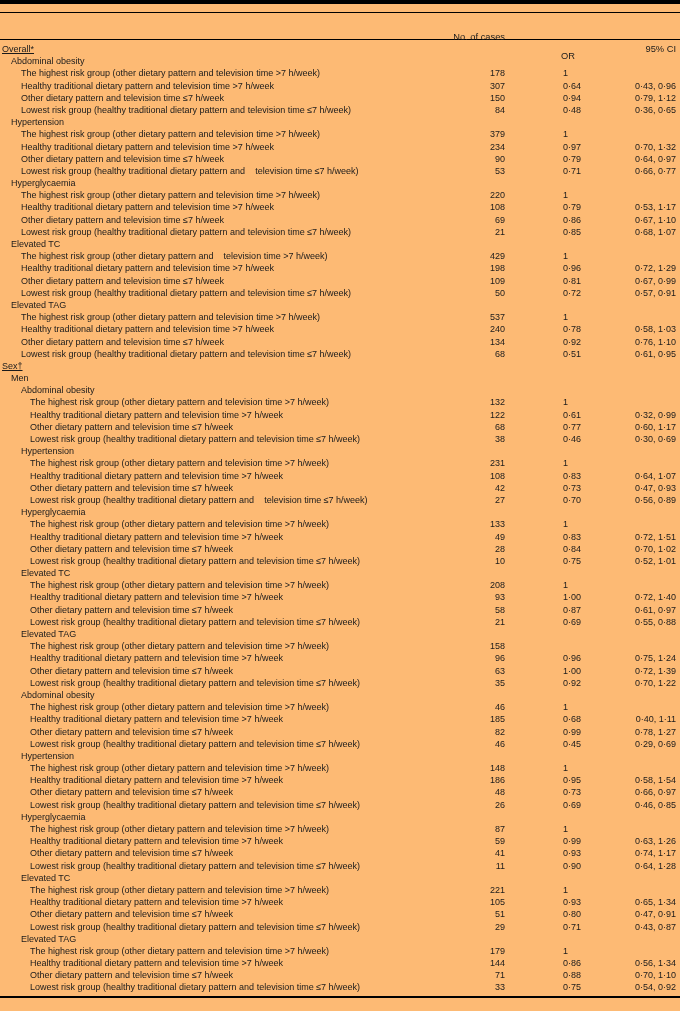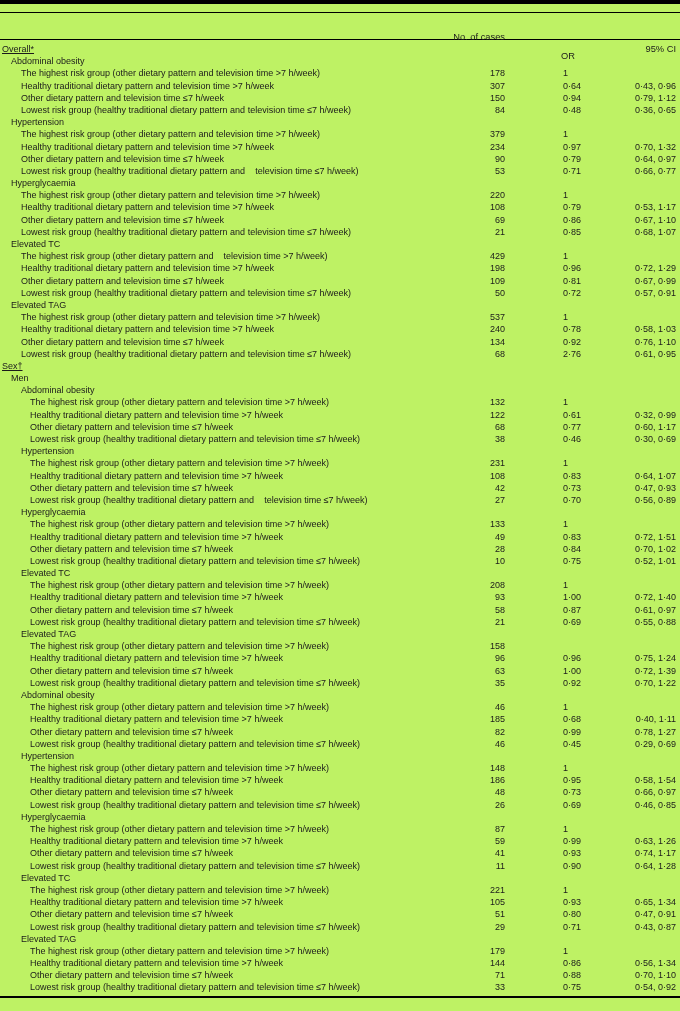--- a/index.html
+++ b/index.html
@@ -1,17 +1,17 @@
 <!DOCTYPE html>
 <html><head>
 <meta charset="utf-8">
 <style>
   html,body{margin:0;padding:0;background:#fff;}
   .page{
-    width:680px;height:1011px;background:#bef264;overflow:hidden;
+    width:680px;height:1011px;background:#fdba74;overflow:hidden;
     font-family:"Liberation Sans",sans-serif;font-size:9px;color:#1b1b1b;
     -webkit-font-smoothing:antialiased;
   }
   .rule-thick{height:4px;background:#000;}
   .rule-thin{height:1px;background:#000;}
   .rule-bottom{height:2px;background:#000;margin-top:2px;}
   .top-gap{height:8px;}
   .grid{display:grid;grid-template-columns:425px 80px 95px 80px;}
   .header-row{align-items:center;height:26px;font-size:9.3px;}
   .rows{padding-top:3px;}
@@ -192,21 +192,21 @@
       </div>
       <div class="grid row">
         <span class="cell label indent-2">Other dietary pattern and television time ≤7 h/week</span>
         <span class="cell cases">134</span>
         <span class="cell or">0·92</span>
         <span class="cell ci">0·76, 1·10</span>
       </div>
       <div class="grid row">
         <span class="cell label indent-2">Lowest risk group (healthy traditional dietary pattern and television time ≤7 h/week)</span>
         <span class="cell cases">68</span>
-        <span class="cell or">2·76</span>
+        <span class="cell or">0·51</span>
         <span class="cell ci">0·61, 0·95</span>
       </div>
       <div class="grid row">
         <span class="cell label indent-0">Sex†</span>
         <span class="cell cases"></span>
         <span class="cell or"></span>
         <span class="cell ci"></span>
       </div>
       <div class="grid row">
         <span class="cell label indent-1">Men</span>

